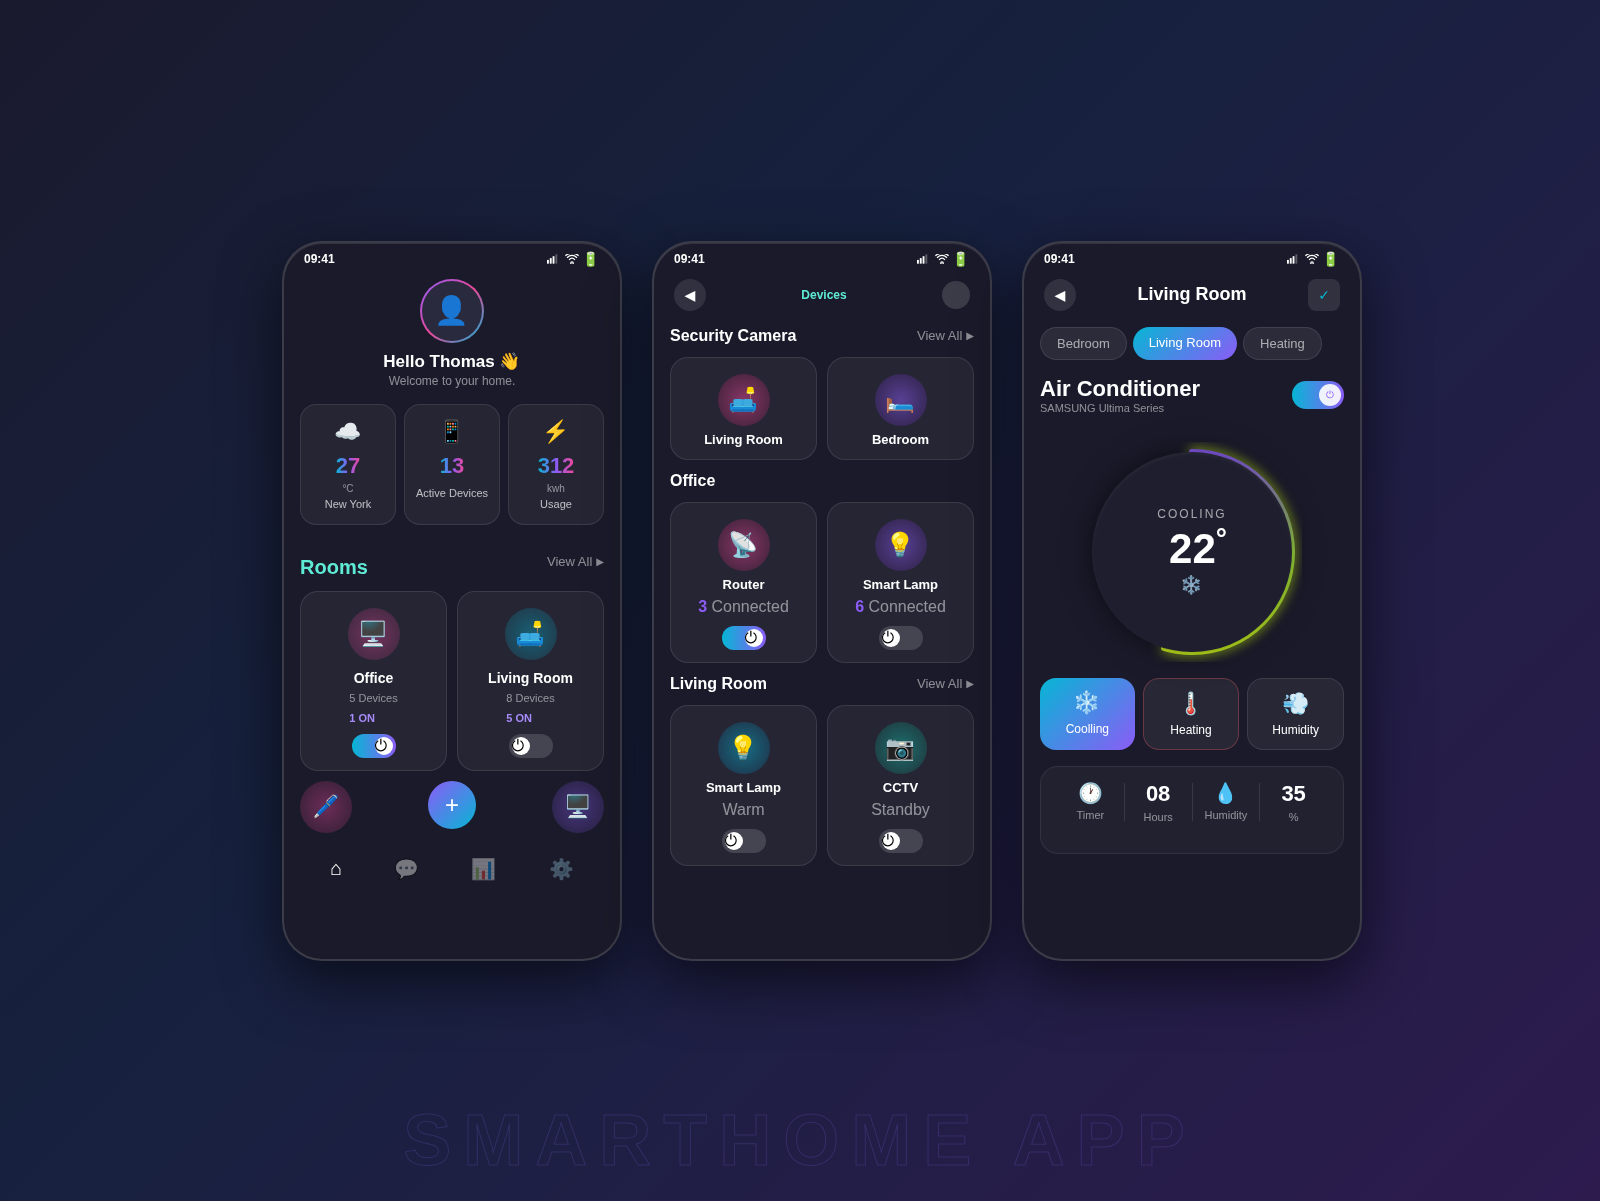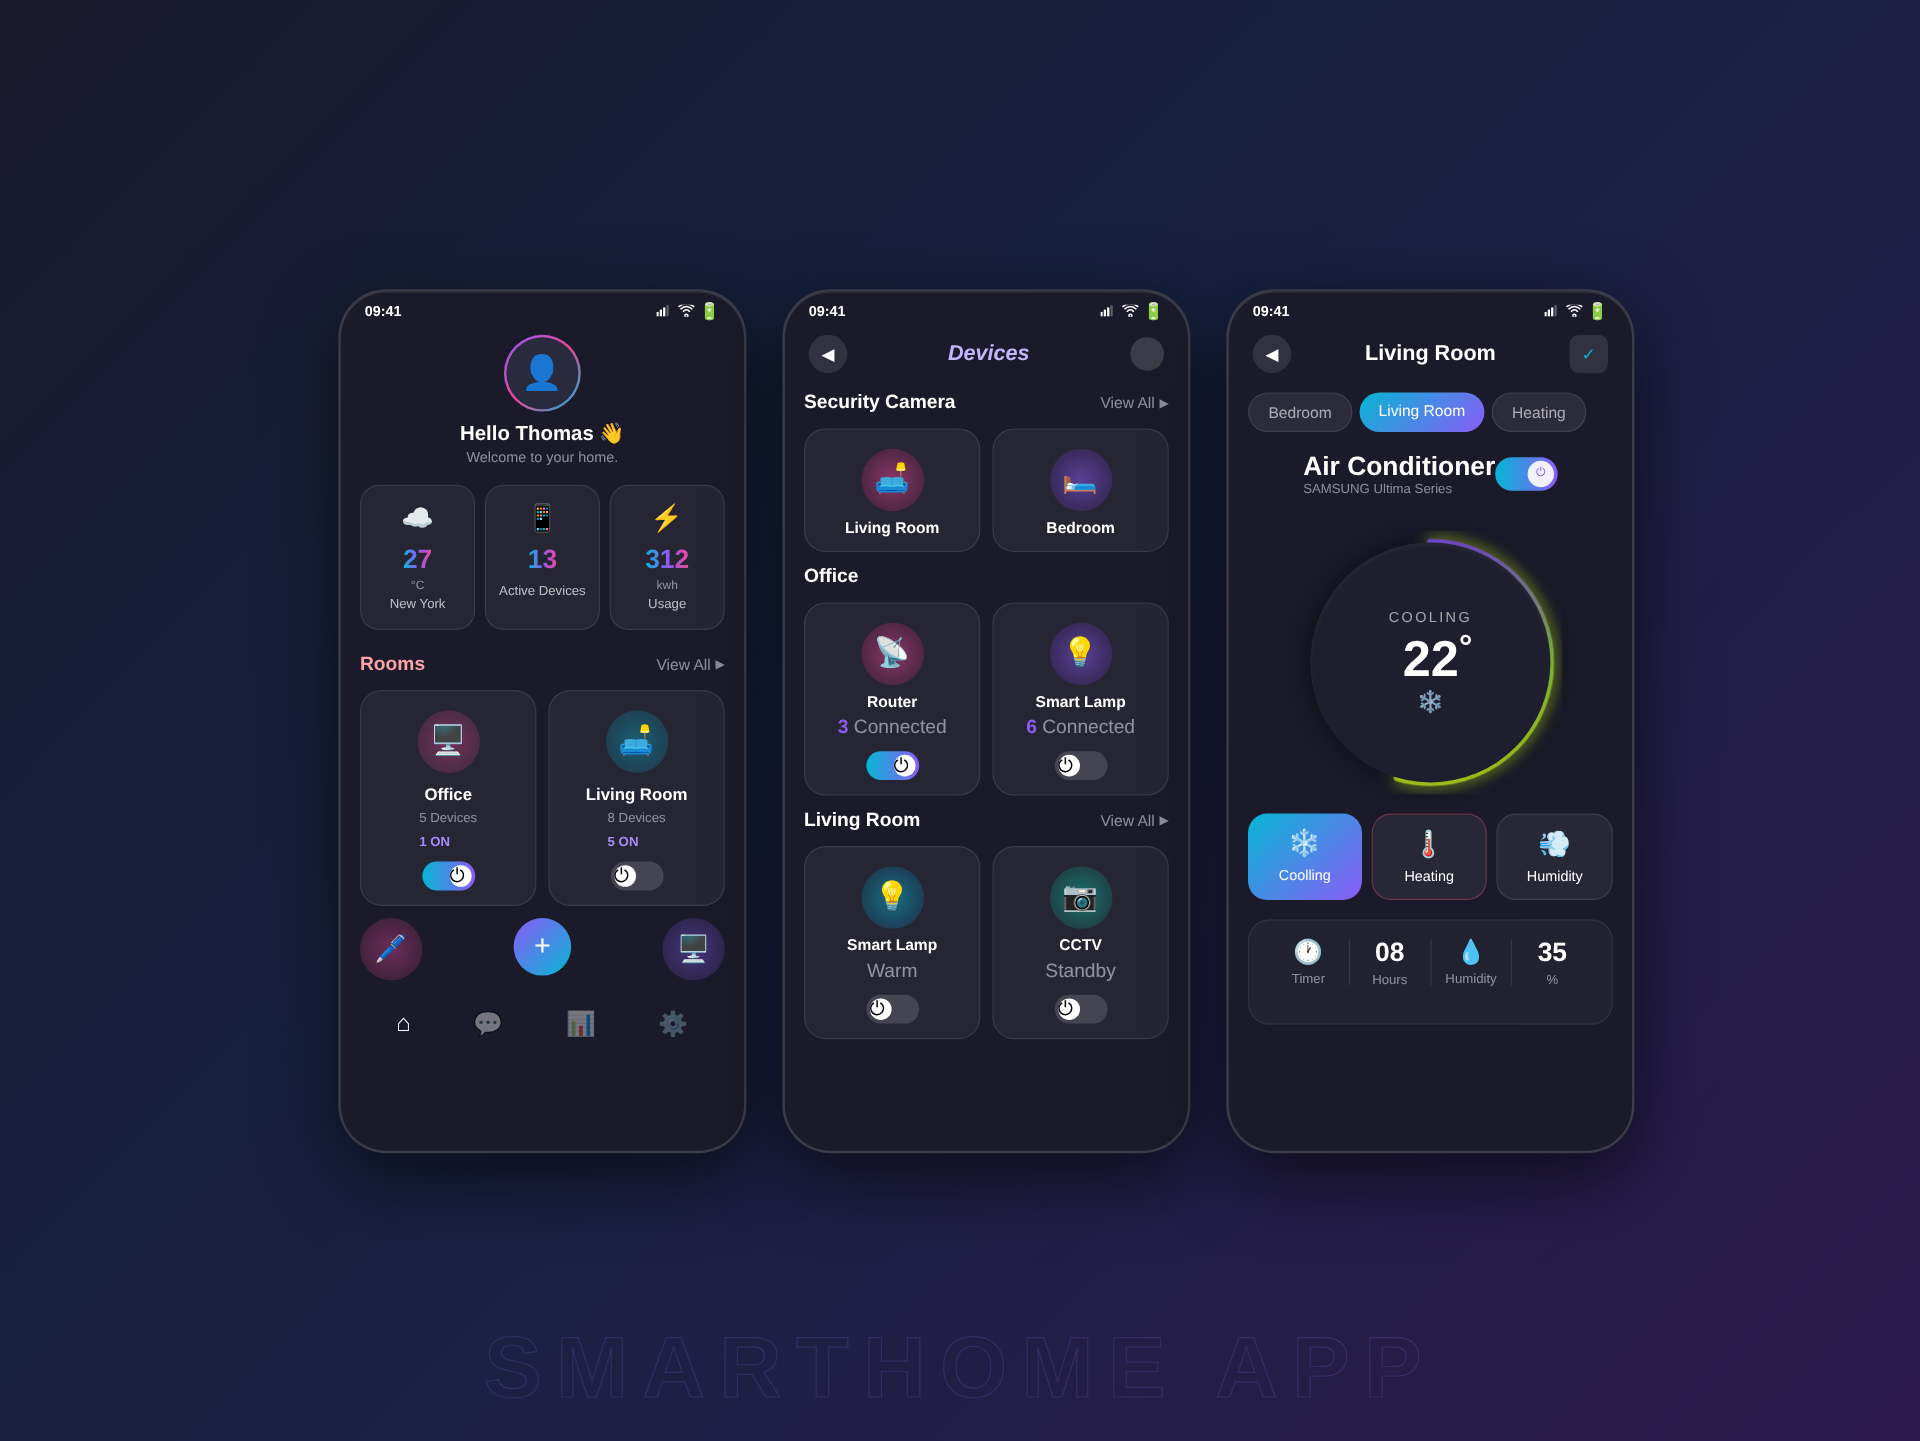--- a/index.html
+++ b/index.html
@@ -133,21 +133,21 @@
     .stat-num { color: #fff; font-size: 22px; font-weight: 700; }
     .stat-unit { color: rgba(255,255,255,0.5); font-size: 10px; }
     .stat-label { color: rgba(255,255,255,0.7); font-size: 11px; text-align: center; }
 
     .section-header {
       display: flex;
       justify-content: space-between;
       align-items: center;
       padding: 4px 16px 12px;
     }
-    .section-title { color: #fca5a5; font-size: 16px; font-weight: 700; }
+    .section-title { color: #5eead4; font-size: 20px; font-weight: 700; margin-top: 11px; }
     .view-all { color: rgba(255,255,255,0.5); font-size: 13px; display: flex; align-items: center; gap: 4px; }
     .view-all::after { content: '▶'; font-size: 10px; }
 
     .rooms-grid {
       display: grid;
       grid-template-columns: 1fr 1fr;
       gap: 10px;
       padding: 0 16px;
     }
     .room-card {
@@ -241,21 +241,21 @@
       padding: 8px 20px 16px;
     }
     .p2-back {
       width: 32px; height: 32px;
       background: rgba(255,255,255,0.1);
       border-radius: 50%;
       display: flex; align-items: center; justify-content: center;
       color: #fff;
       font-size: 14px;
     }
-    .p2-title { color: #c4b5fd; font-size: 18px; font-weight: 700; font-style: italic; }
+    .p2-title { color: #5eead4; font-size: 12px; font-weight: 700; }
     .p2-dot {
       width: 28px; height: 28px;
       background: rgba(255,255,255,0.15);
       border-radius: 50%;
     }
 
     .device-section { padding: 0 16px 12px; }
     .device-section-header {
       display: flex;
       justify-content: space-between;
@@ -328,21 +328,21 @@
     }
     .rt-active {
       background: linear-gradient(135deg, #06b6d4, #8b5cf6);
       color: #fff;
       border: none;
     }
 
     .ac-section { padding: 0 16px 16px; }
     .ac-header {
       display: flex;
-      justify-content: center;
+      justify-content: space-between;
       align-items: center;
       margin-bottom: 4px;
     }
     .ac-title { color: #fff; font-size: 22px; font-weight: 700; }
     .ac-brand { color: rgba(255,255,255,0.5); font-size: 11px; }
 
     .ac-toggle {
       width: 52px; height: 28px;
       border-radius: 14px;
       background: linear-gradient(90deg, #06b6d4, #8b5cf6);

